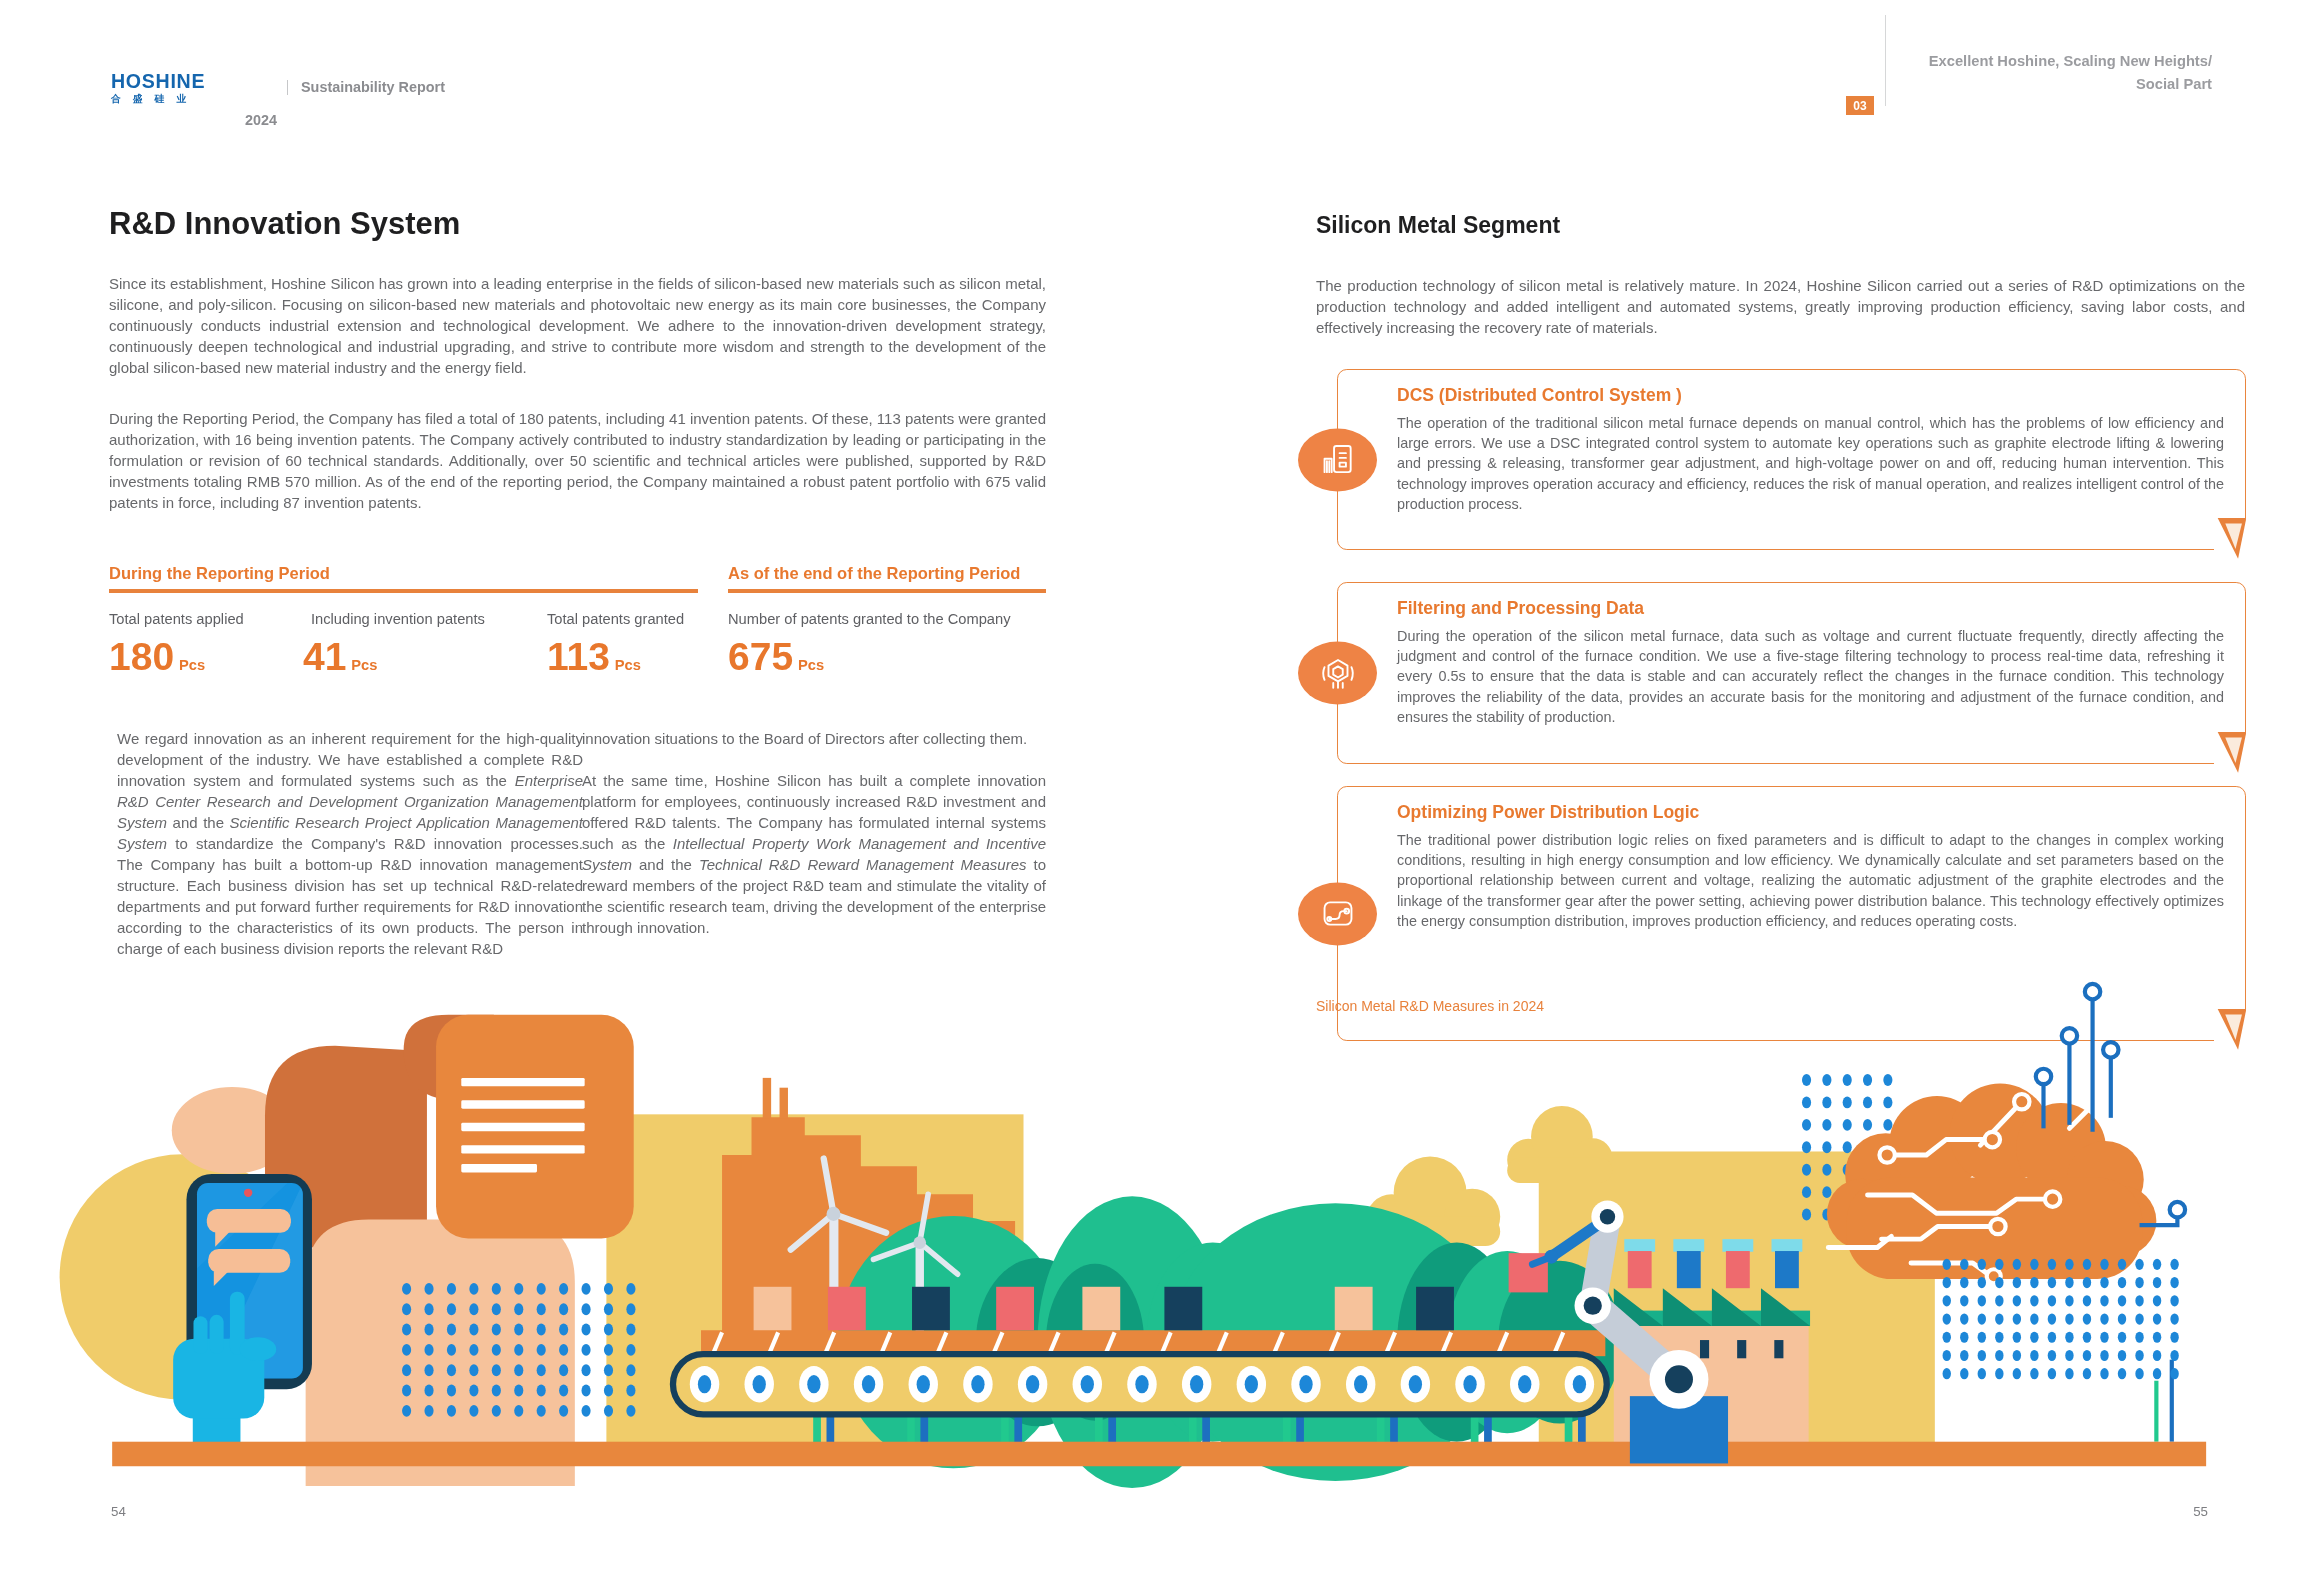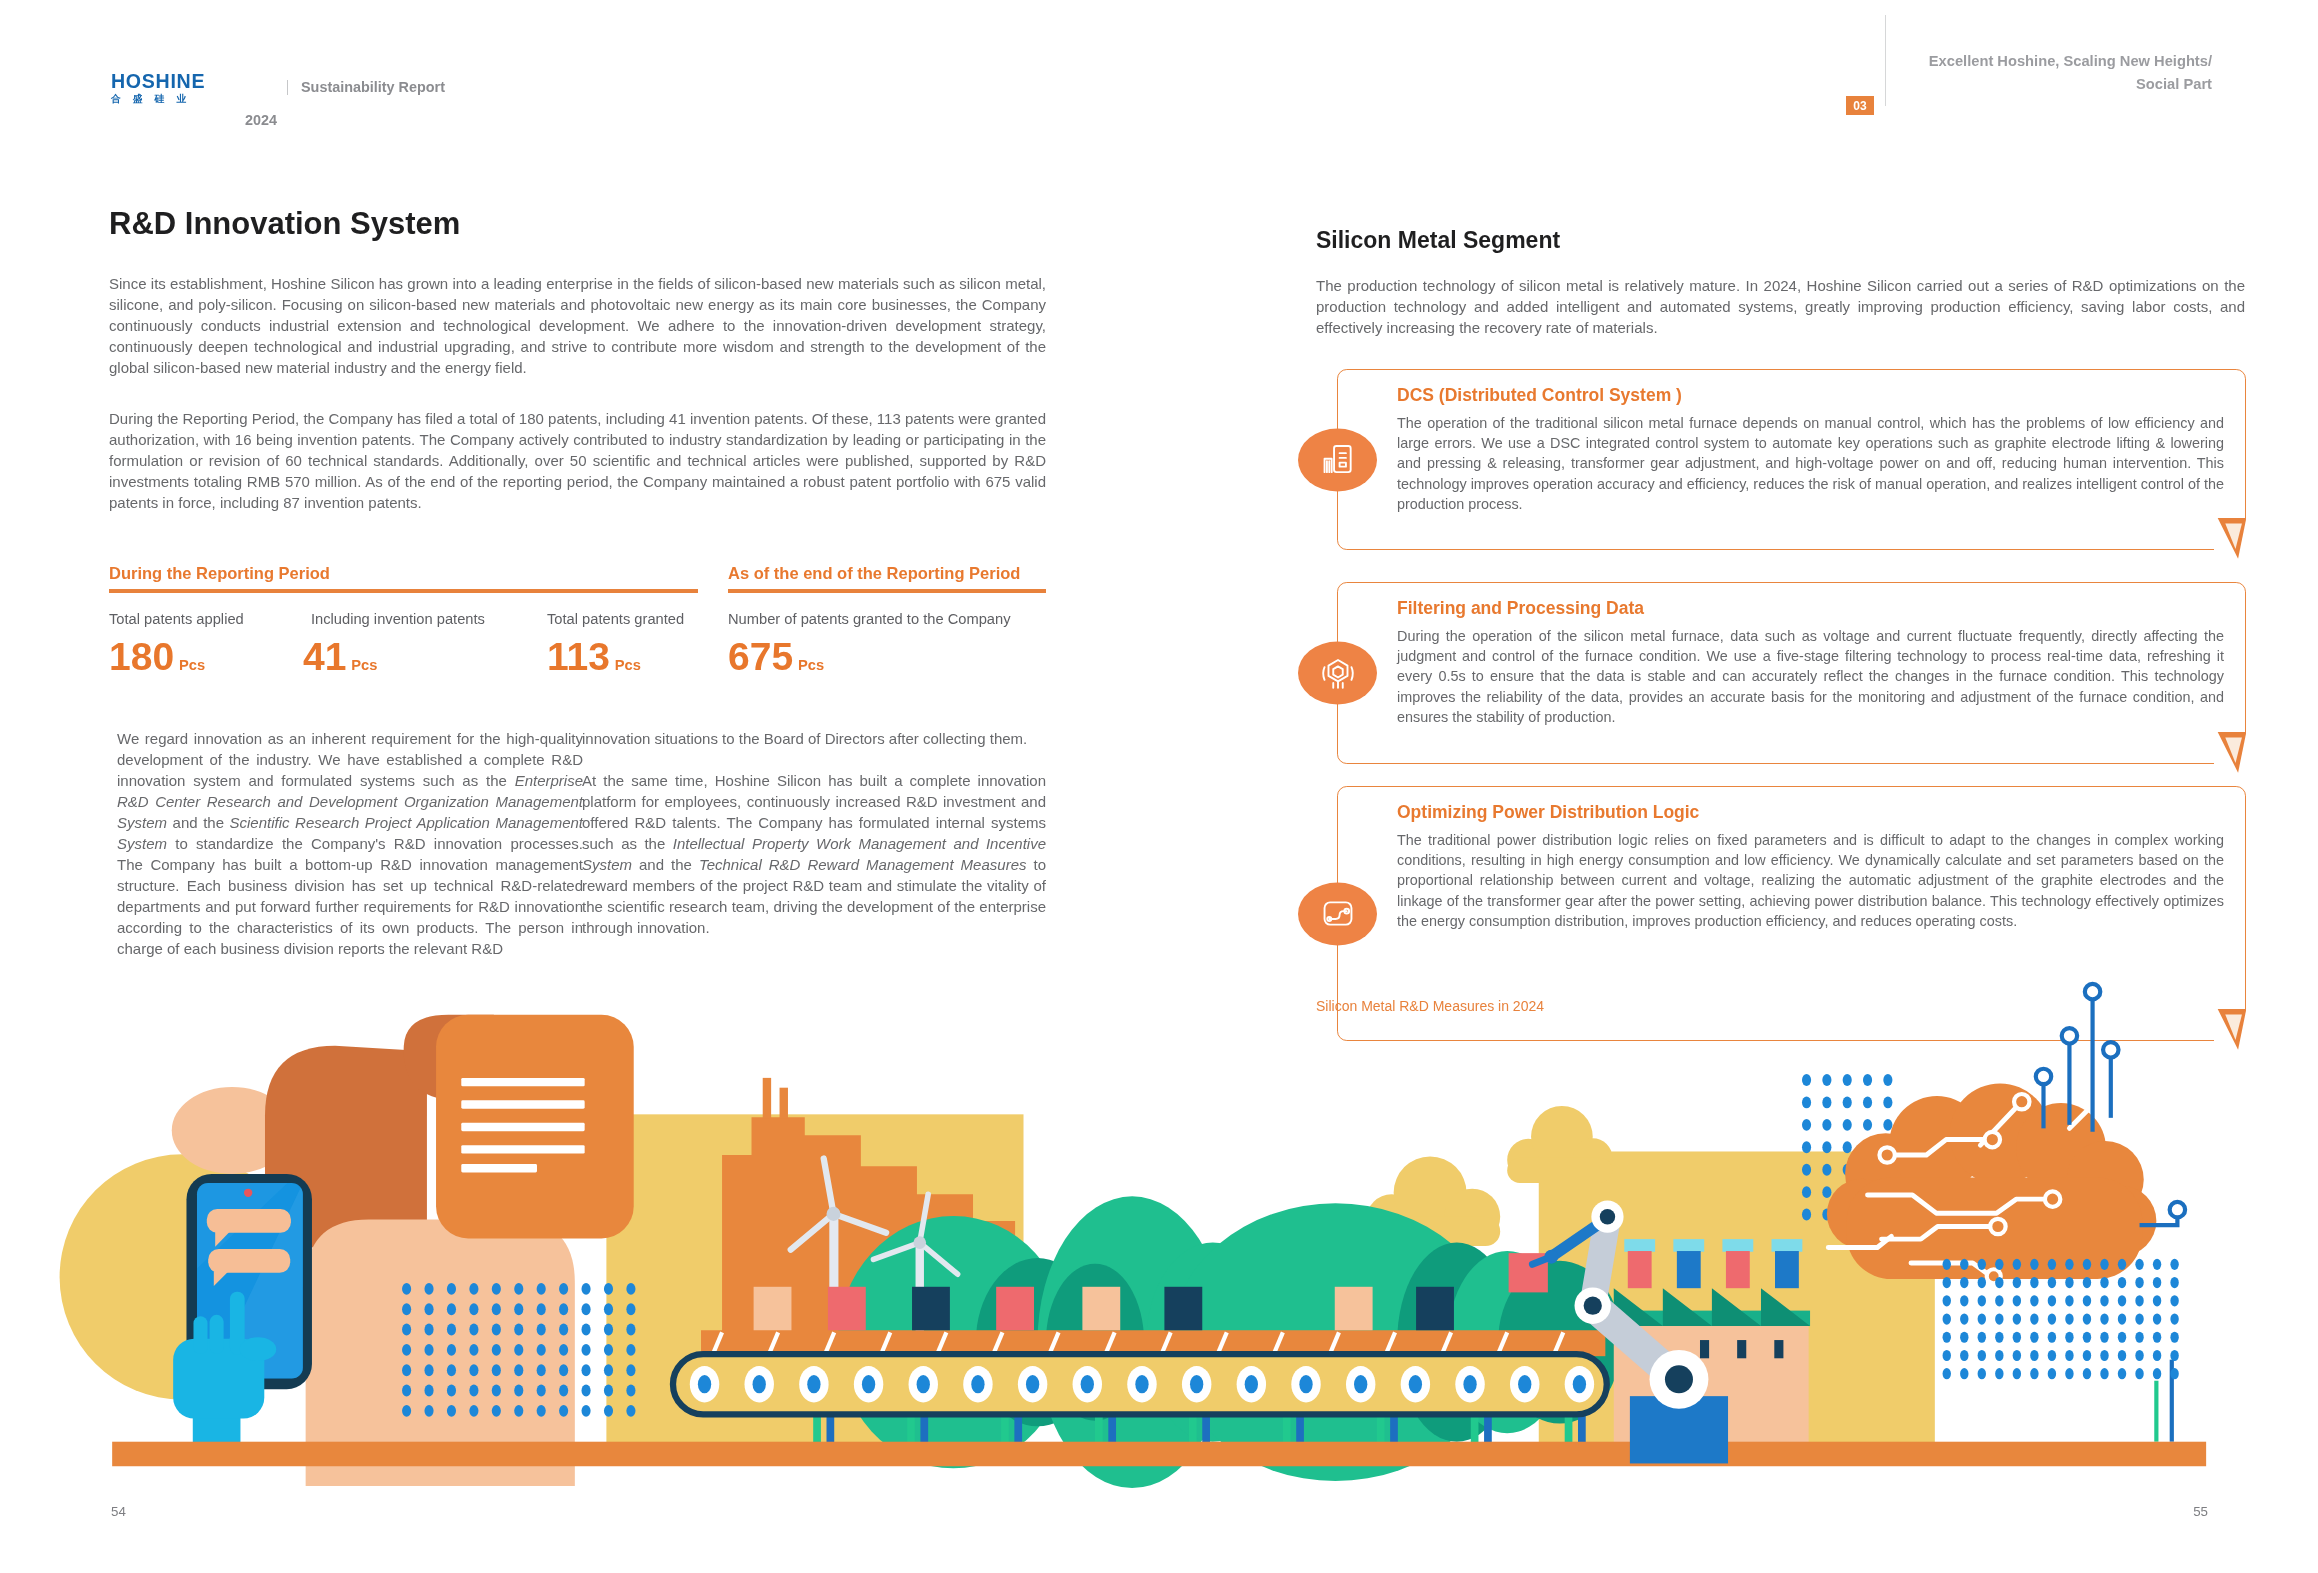--- a/index.html
+++ b/index.html
@@ -82,21 +82,21 @@
   <div class="abs body-text" style="left:117px;top:728px;width:466px;">
     <span>We regard innovation as an inherent requirement for the high-quality development of the industry. We have established a complete R&amp;D innovation system and formulated systems such as the </span><span class="it">Enterprise R&amp;D Center Research and Development Organization Management System</span><span> and the </span><span class="it">Scientific Research Project Application Management System</span><span> to standardize the Company's R&amp;D innovation processes. The Company has built a bottom-up R&amp;D innovation management structure. Each business division has set up technical R&amp;D-related departments and put forward further requirements for R&amp;D innovation according to the characteristics of its own products. The person in charge of each business division reports the relevant R&amp;D</span>
   </div>
   <div class="abs body-text" style="left:582px;top:728px;width:464px;">
     <div style="margin-bottom:21px;">innovation situations to the Board of Directors after collecting them.</div>
     <div><span>At the same time, Hoshine Silicon has built a complete innovation platform for employees, continuously increased R&amp;D investment and offered R&amp;D talents. The Company has formulated internal systems such as the </span><span class="it">Intellectual Property Work Management and Incentive System</span><span> and the </span><span class="it">Technical R&amp;D Reward Management Measures</span><span> to reward members of the project R&amp;D team and stimulate the vitality of the scientific research team, driving the development of the enterprise through innovation.</span></div>
   </div>
 
   <div class="abs pagenum" style="left:111px;top:1504px;">54</div>
 
-  <div class="abs section-title" style="left:1316px;top:212px;margin-top:15px;">Silicon Metal Segment</div>
+  <div class="abs section-title" style="left:1316px;top:212px;">Silicon Metal Segment</div>
   <div class="abs body-text" style="left:1316px;top:275px;width:929px;">The production technology of silicon metal is relatively mature. In 2024, Hoshine Silicon carried out a series of R&amp;D optimizations on the production technology and added intelligent and automated systems, greatly improving production efficiency, saving labor costs, and effectively increasing the recovery rate of materials.</div>
 
   <div class="card" style="top:369px;height:181px;">
     <div class="cicon">
       <svg width="38" height="38" viewBox="0 0 48 48" fill="none" stroke="#fff" stroke-width="2.4" stroke-linecap="round" stroke-linejoin="round">
         <path d="M7 40 V23 h9 v17"></path>
           <path d="M10 40 V26"></path>
           <path d="M13 40 V26"></path>
         <rect x="19" y="7" width="21" height="33" rx="3"></rect>
         <path d="M26 16 h8"></path>

